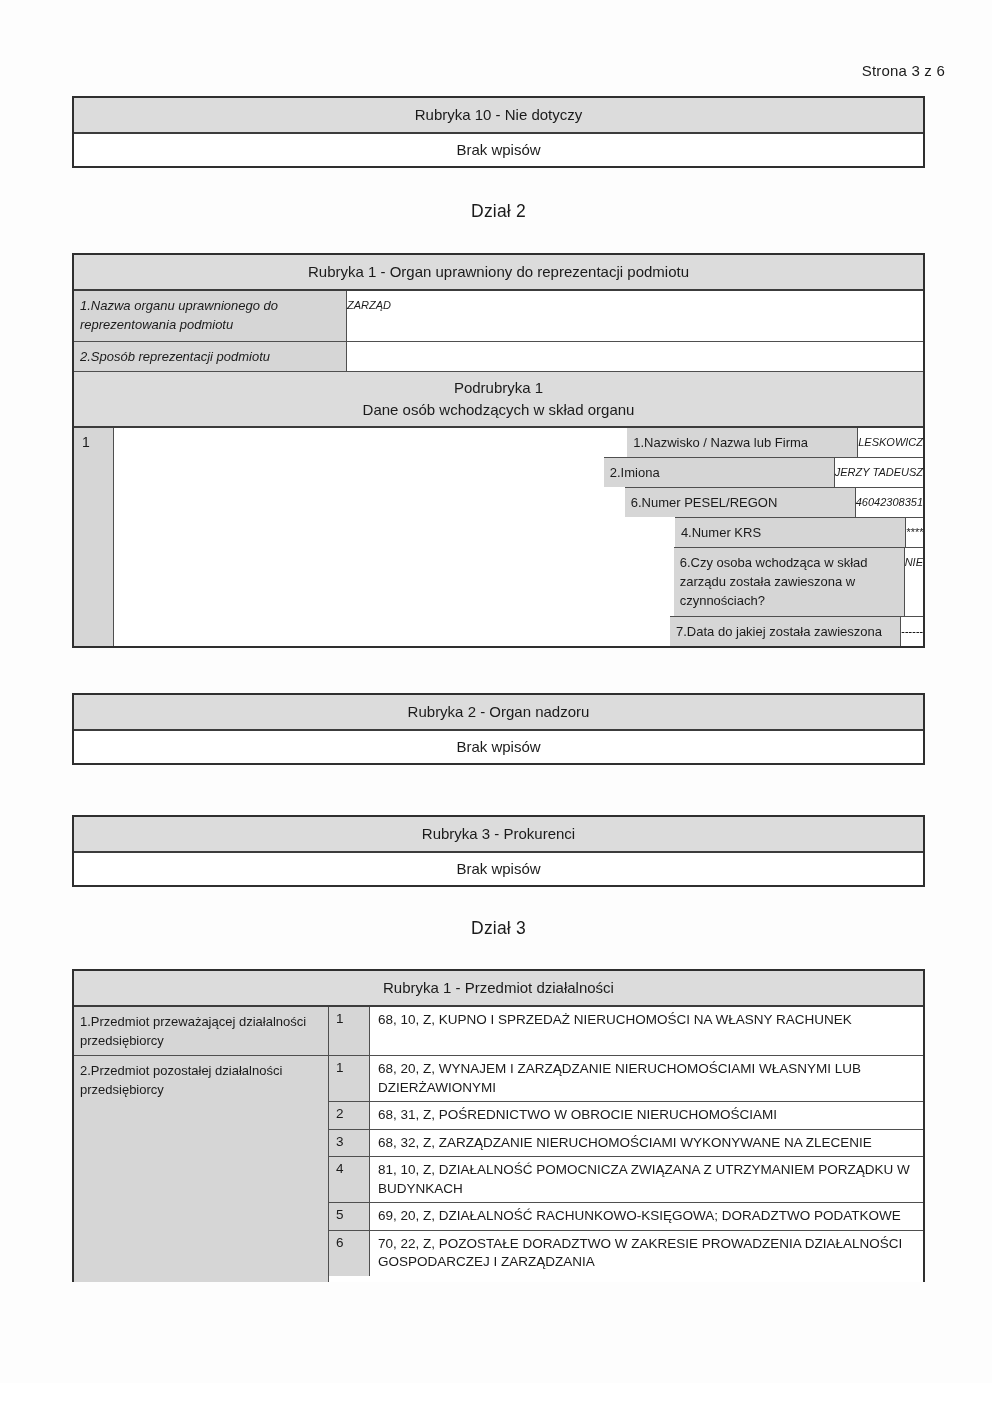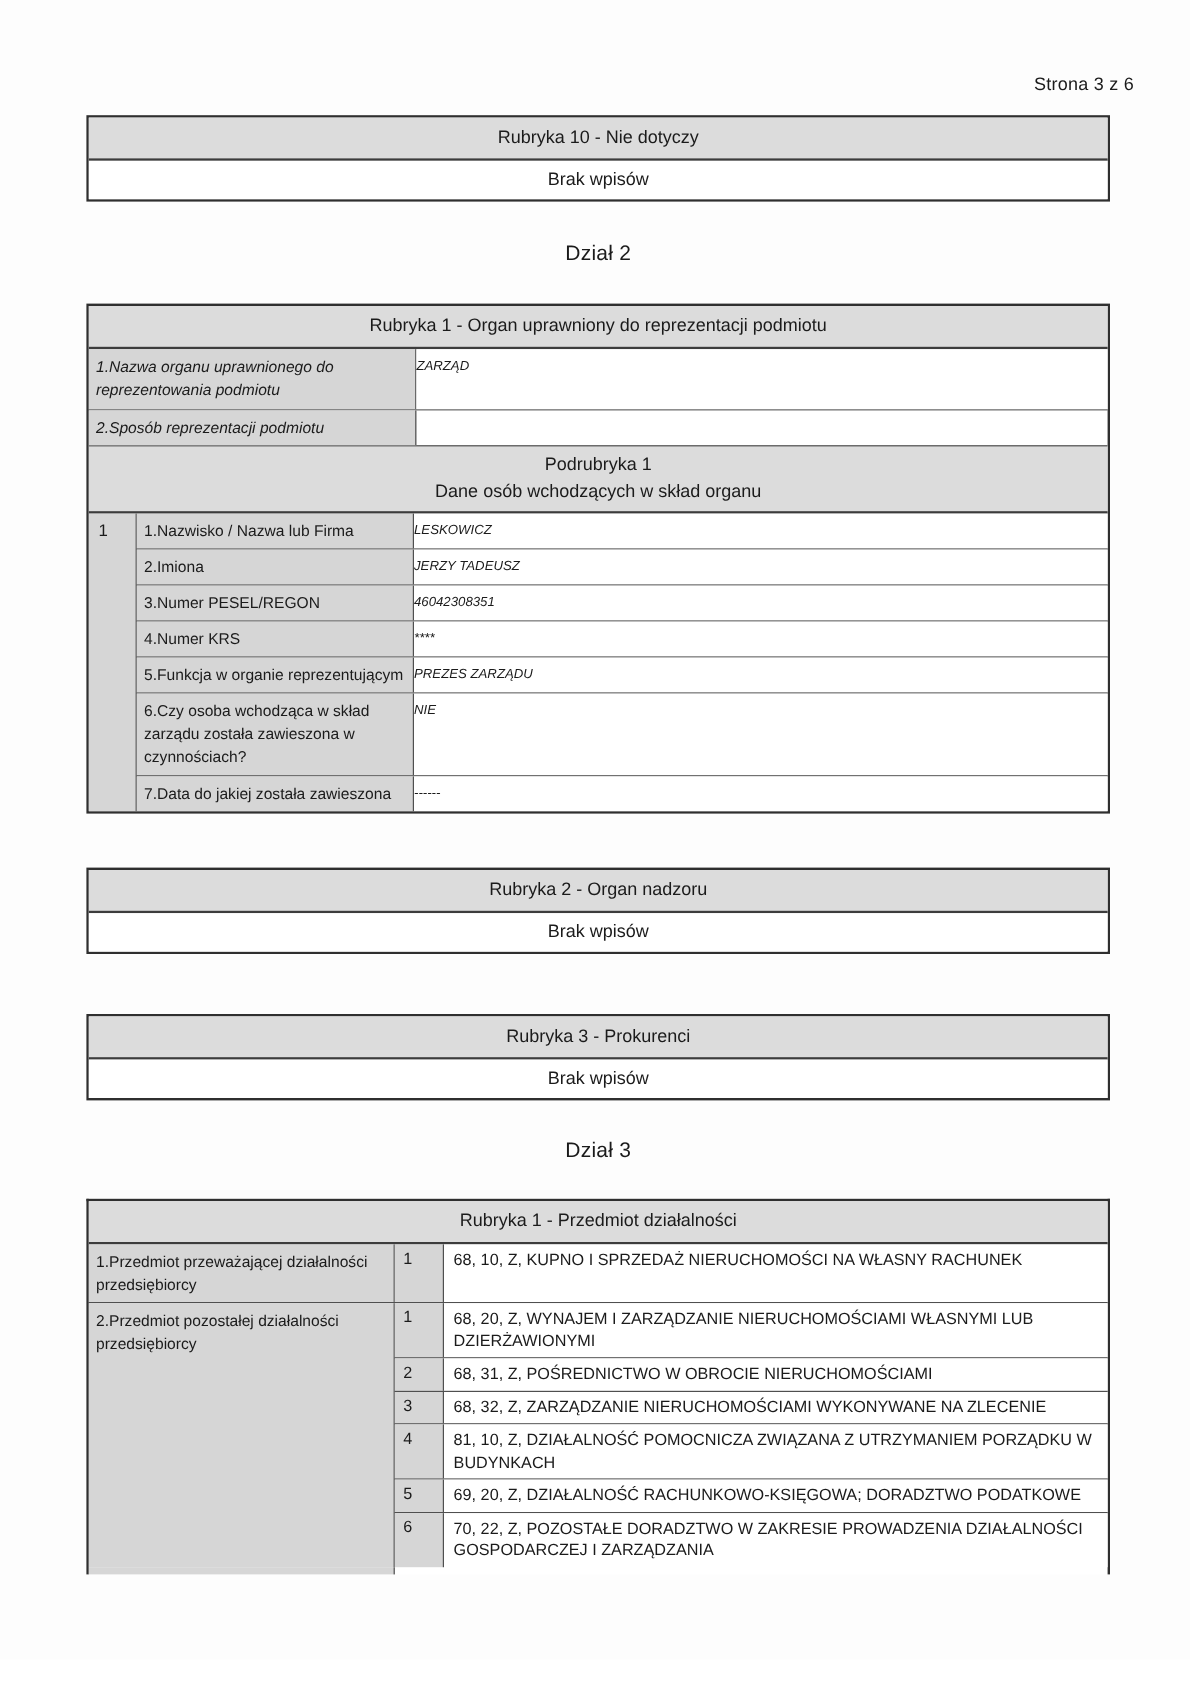--- a/index.html
+++ b/index.html
@@ -70,21 +70,21 @@
     padding:5px 4px;
   }
 
   .pod { display:flex; align-items:stretch; }
   .pod-index {
     flex:0 0 40px; width:40px;
     background:var(--label-bg, #d6d6d6);
     border-right:1px solid var(--border-inner, #4f4f4f);
     font-size:14px; padding:6px 0 0 8px;
   }
-  .pod-fields { flex:1; display:flex; flex-direction:column; }
+  .pod-fields { flex:1; display:flex; flex-direction:column;align-items:flex-end; }
   .w-label-pod { width:231px; flex:0 0 231px; }
   .minh-68 { min-height:68px; }
 
   
   .tbl-cut { border-bottom:none; }
   .group { display:flex; align-items:stretch; }
   .group + .group { border-top:1px solid var(--border-inner, #4f4f4f); }
   .w-label-d3 { width:255px; flex:0 0 255px; }
   .items { flex:1; display:flex; flex-direction:column; }
   .item { display:flex; align-items:stretch; flex:1 0 auto; }
@@ -142,30 +142,26 @@
         <div class="pod-fields">
           <div class="row">
             <div class="label-cell w-label-pod">1.Nazwisko / Nazwa lub Firma</div>
             <div class="value-cell">LESKOWICZ</div>
           </div>
           <div class="row">
             <div class="label-cell w-label-pod">2.Imiona</div>
             <div class="value-cell">JERZY TADEUSZ</div>
           </div>
           <div class="row">
-            <div class="label-cell w-label-pod">3.Numer PESEL/REGON</div>
+            <div class="label-cell w-label-pod">6.Numer PESEL/REGON</div>
             <div class="value-cell">46042308351</div>
           </div>
           <div class="row">
             <div class="label-cell w-label-pod">4.Numer KRS</div>
             <div class="value-cell">****</div>
-          </div>
-          <div class="row">
-            <div class="label-cell w-label-pod">5.Funkcja w organie reprezentującym</div>
-            <div class="value-cell">PREZES ZARZĄDU</div>
           </div>
           <div class="row">
             <div class="label-cell w-label-pod minh-68">6.Czy osoba wchodząca w skład zarządu została zawieszona w czynnościach?</div>
             <div class="value-cell">NIE</div>
           </div>
           <div class="row">
             <div class="label-cell w-label-pod">7.Data do jakiej została zawieszona</div>
             <div class="value-cell">------</div>
           </div>
         </div>

